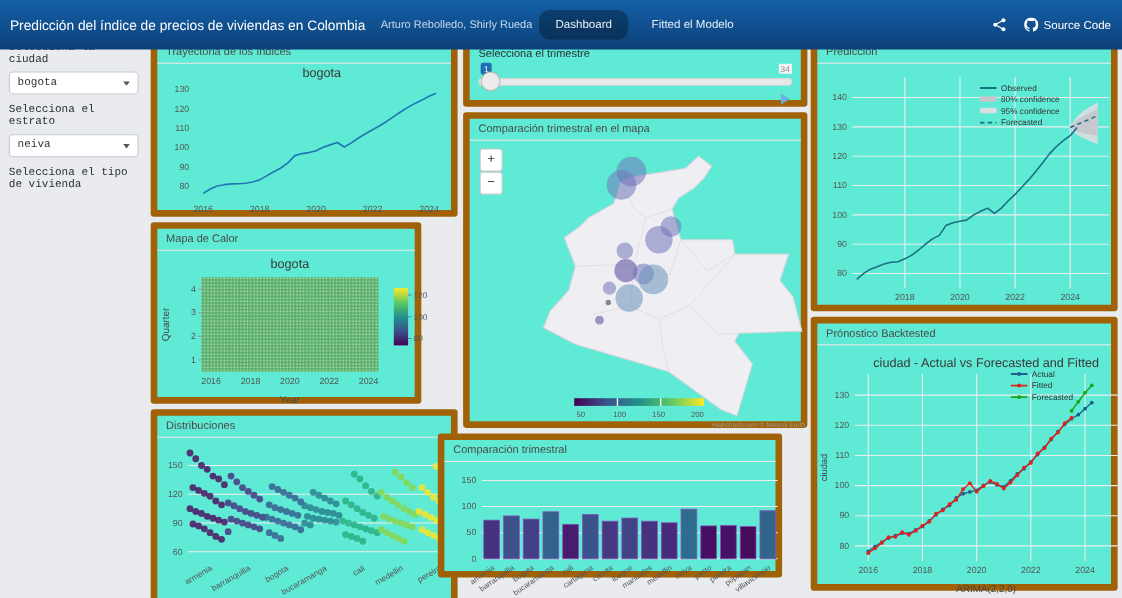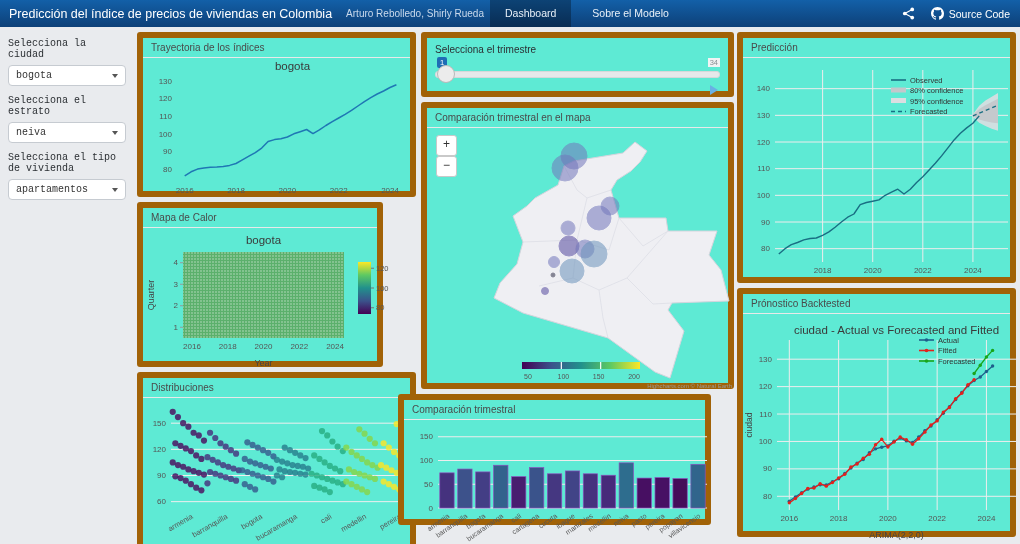--- a/index.html
+++ b/index.html
@@ -1,22 +1,22 @@
 <!DOCTYPE html>
 <html><head>
 <meta charset="utf-8">
 <style>
   html,body{margin:0;padding:0;width:1020px;height:544px;overflow:hidden;
     background:#e9ebee;font-family:"Liberation Sans",sans-serif;}
-  .navbar{position:absolute;top:0;left:0;width:1020px;height:27px;
+  .navbar{position:absolute;top:0;left:0;width:1020px;height:45px;
     background:linear-gradient(#1360a8,#0d4078);display:flex;align-items:center;color:#fff;z-index:5;}
   .nav-title{font-size:12.5px;padding-left:9px;white-space:nowrap;}
   .nav-sub{font-size:10px;color:#c9d9ec;margin-left:14px;white-space:nowrap;}
   .nav-tab{height:27px;line-height:27px;padding:0 15px;font-size:10.5px;color:#e8f0f8;cursor:pointer;margin-left:6px;}
-  .nav-tab.active{background:rgba(0,0,0,.30);}
+  .nav-tab.active{background:rgba(0,0,0,.30);border-radius:10px;}
   .nav-right{margin-left:auto;display:flex;align-items:center;gap:16px;padding-right:10px;}
   .src{display:flex;align-items:flex-end;gap:5px;font-size:10.5px;color:#fff;}
   .sidebar{position:absolute;top:27px;left:0;width:134px;bottom:0;padding:7px 8px;box-sizing:border-box;font-family:Liberation Mono, monospace;}
   .ctl-label{font-size:10px;color:#2b2f33;margin:4px 0 5px 0;}
   .sel{background:#fff;border:1px solid #c6cbd1;border-radius:4px;height:19px;display:flex;
     align-items:center;justify-content:space-between;padding:0 7px;font-size:10px;color:#333;margin-bottom:9px;cursor:pointer;}
   .caret{width:0;height:0;border-left:3.5px solid transparent;border-right:3.5px solid transparent;border-top:4px solid #555;}
   .card{position:absolute;background:#5eead4;border:6px solid #a16207;border-radius:3px;box-sizing:border-box;}
   .card-h{height:19px;line-height:19px;padding:0 8px;font-size:10px;color:#4a4a4a;
     border-bottom:1px solid #e9e9e9;overflow:hidden;white-space:nowrap;}
@@ -37,21 +37,21 @@
   .zoombtn{position:absolute;left:9px;width:19px;height:19px;background:#fff;border:1px solid #c9c9c9;
     border-radius:3px;font-size:12px;color:#333;text-align:center;line-height:17px;cursor:pointer;z-index:3;}
 </style>
 </head>
 <body>
 
 <div class="navbar">
   <div class="nav-title">Predicción del índice de precios de viviendas en Colombia</div>
   <div class="nav-sub">Arturo Rebolledo, Shirly Rueda</div>
   <div class="nav-tab active">Dashboard</div>
-  <div class="nav-tab">Sobre el Modelo</div>
+  <div class="nav-tab">Fitted el Modelo</div>
   <div class="nav-right">
     <span>
       <svg width="13" height="13" viewBox="0 0 14 14">
         <circle cx="3" cy="7" r="2" fill="#fff"></circle>
           <circle cx="11" cy="2.6" r="2" fill="#fff"></circle>
           <circle cx="11" cy="11.4" r="2" fill="#fff"></circle>
         <path d="M3 7 L11 2.6 M3 7 L11 11.4" stroke="#fff" stroke-width="1.2"></path>
       </svg>
     </span>
     <span class="src">
@@ -68,24 +68,20 @@
   <div class="sel">
     <span>bogota</span>
       <span class="caret"></span>
   </div>
   <div class="ctl-label">Selecciona el estrato</div>
   <div class="sel">
     <span>neiva</span>
       <span class="caret"></span>
   </div>
   <div class="ctl-label">Selecciona el tipo de vivienda</div>
-  <div class="sel">
-    <span>apartamentos</span>
-      <span class="caret"></span>
-  </div>
 </div>
 
 <div class="card" style="left:137px;top:32px;width:279px;height:165px;">
   <div class="card-h">Trayectoria de los índices</div>
   <svg width="277" height="144" viewBox="0 0 277 144">
       <polyline points="41.7,117.8 48.1,113.8 54.5,111.1 60.9,109.9 67.4,109.2 73.8,109.0 80.2,108.6 86.6,107.4 93.0,105.5 99.4,101.9 105.9,98.2 112.3,94.7 118.7,90.1 125.1,83.5 131.5,81.6 137.9,80.7 144.4,79.0 150.8,75.8 157.2,73.7 163.6,71.5 170.0,75.6 176.4,71.9 182.9,67.5 189.3,63.6 195.7,60.0 202.1,56.3 208.5,52.4 214.9,48.0 221.4,43.6 227.8,39.6 234.2,36.0 240.6,33.0 247.0,29.5 253.4,26.8" fill="none" stroke="#1f77b4" stroke-width="1.5" stroke-linejoin="round"></polyline>
       <text x="41.69999999999883" y="135" font-size="8" fill="#555" text-anchor="middle">2016</text>
       <text x="93.03333333333217" y="135" font-size="8" fill="#555" text-anchor="middle">2018</text>
       <text x="144.3666666666655" y="135" font-size="8" fill="#555" text-anchor="middle">2020</text>
       <text x="195.69999999999882" y="135" font-size="8" fill="#555" text-anchor="middle">2022</text>

